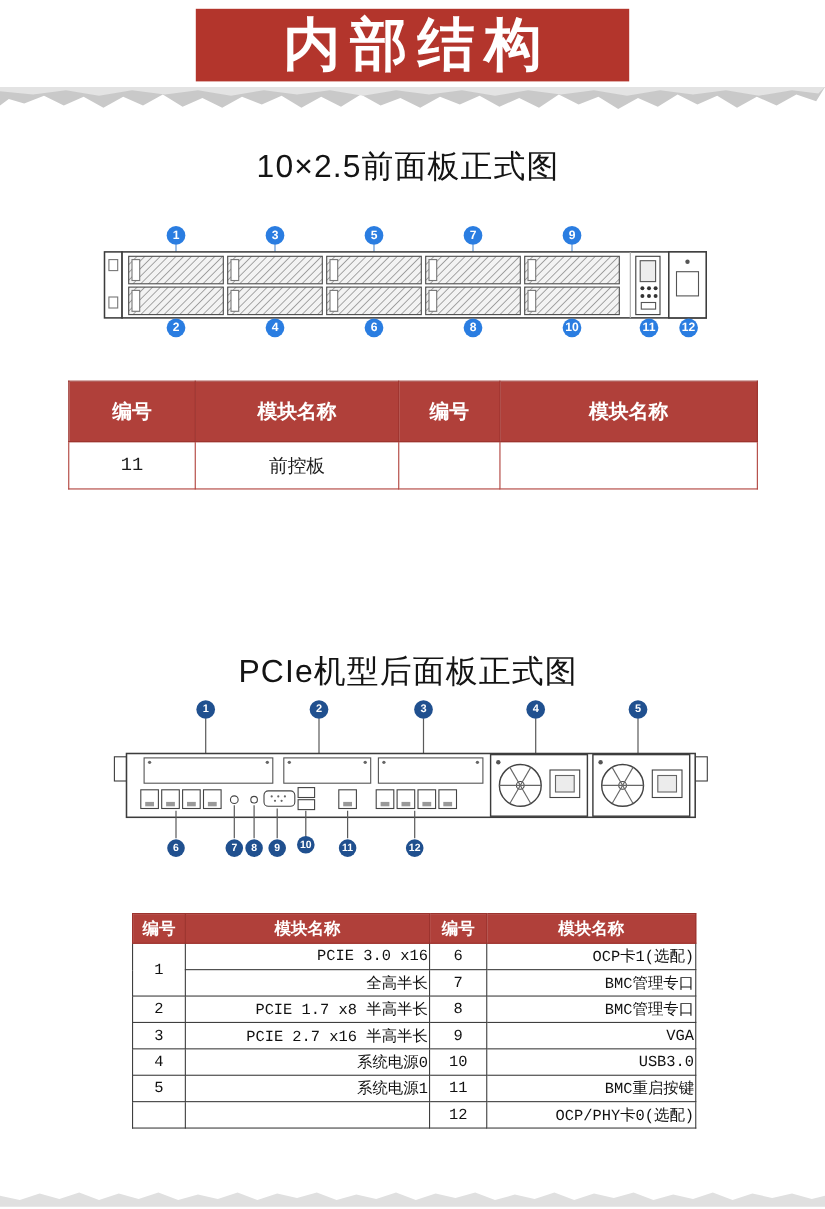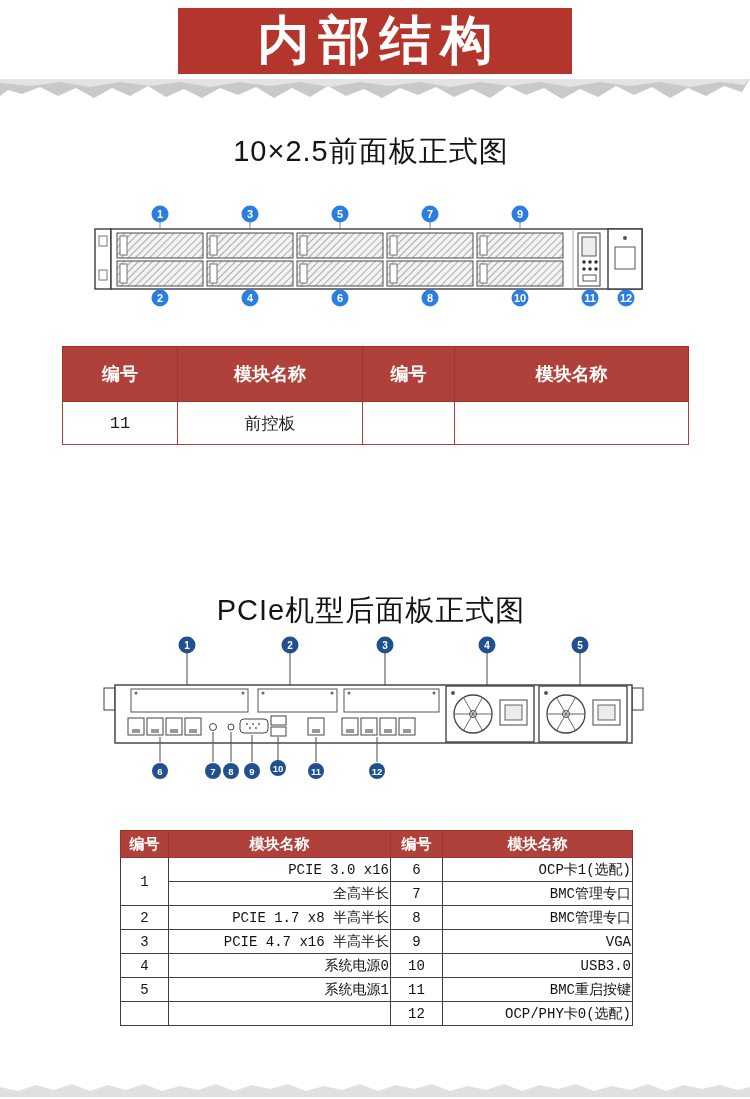--- a/index.html
+++ b/index.html
@@ -393,21 +393,21 @@
       <td class="name">BMC管理专口</td>
     </tr>
     <tr>
       <td class="num">2</td>
       <td class="name">PCIE 1.7 x8 半高半长</td>
       <td class="num">8</td>
       <td class="name">BMC管理专口</td>
     </tr>
     <tr>
       <td class="num">3</td>
-      <td class="name">PCIE 4.7 x16 半高半长</td>
+      <td class="name">PCIE 2.7 x16 半高半长</td>
       <td class="num">9</td>
       <td class="name">VGA</td>
     </tr>
     <tr>
       <td class="num">4</td>
       <td class="name">系统电源0</td>
       <td class="num">10</td>
       <td class="name">USB3.0</td>
     </tr>
     <tr>

